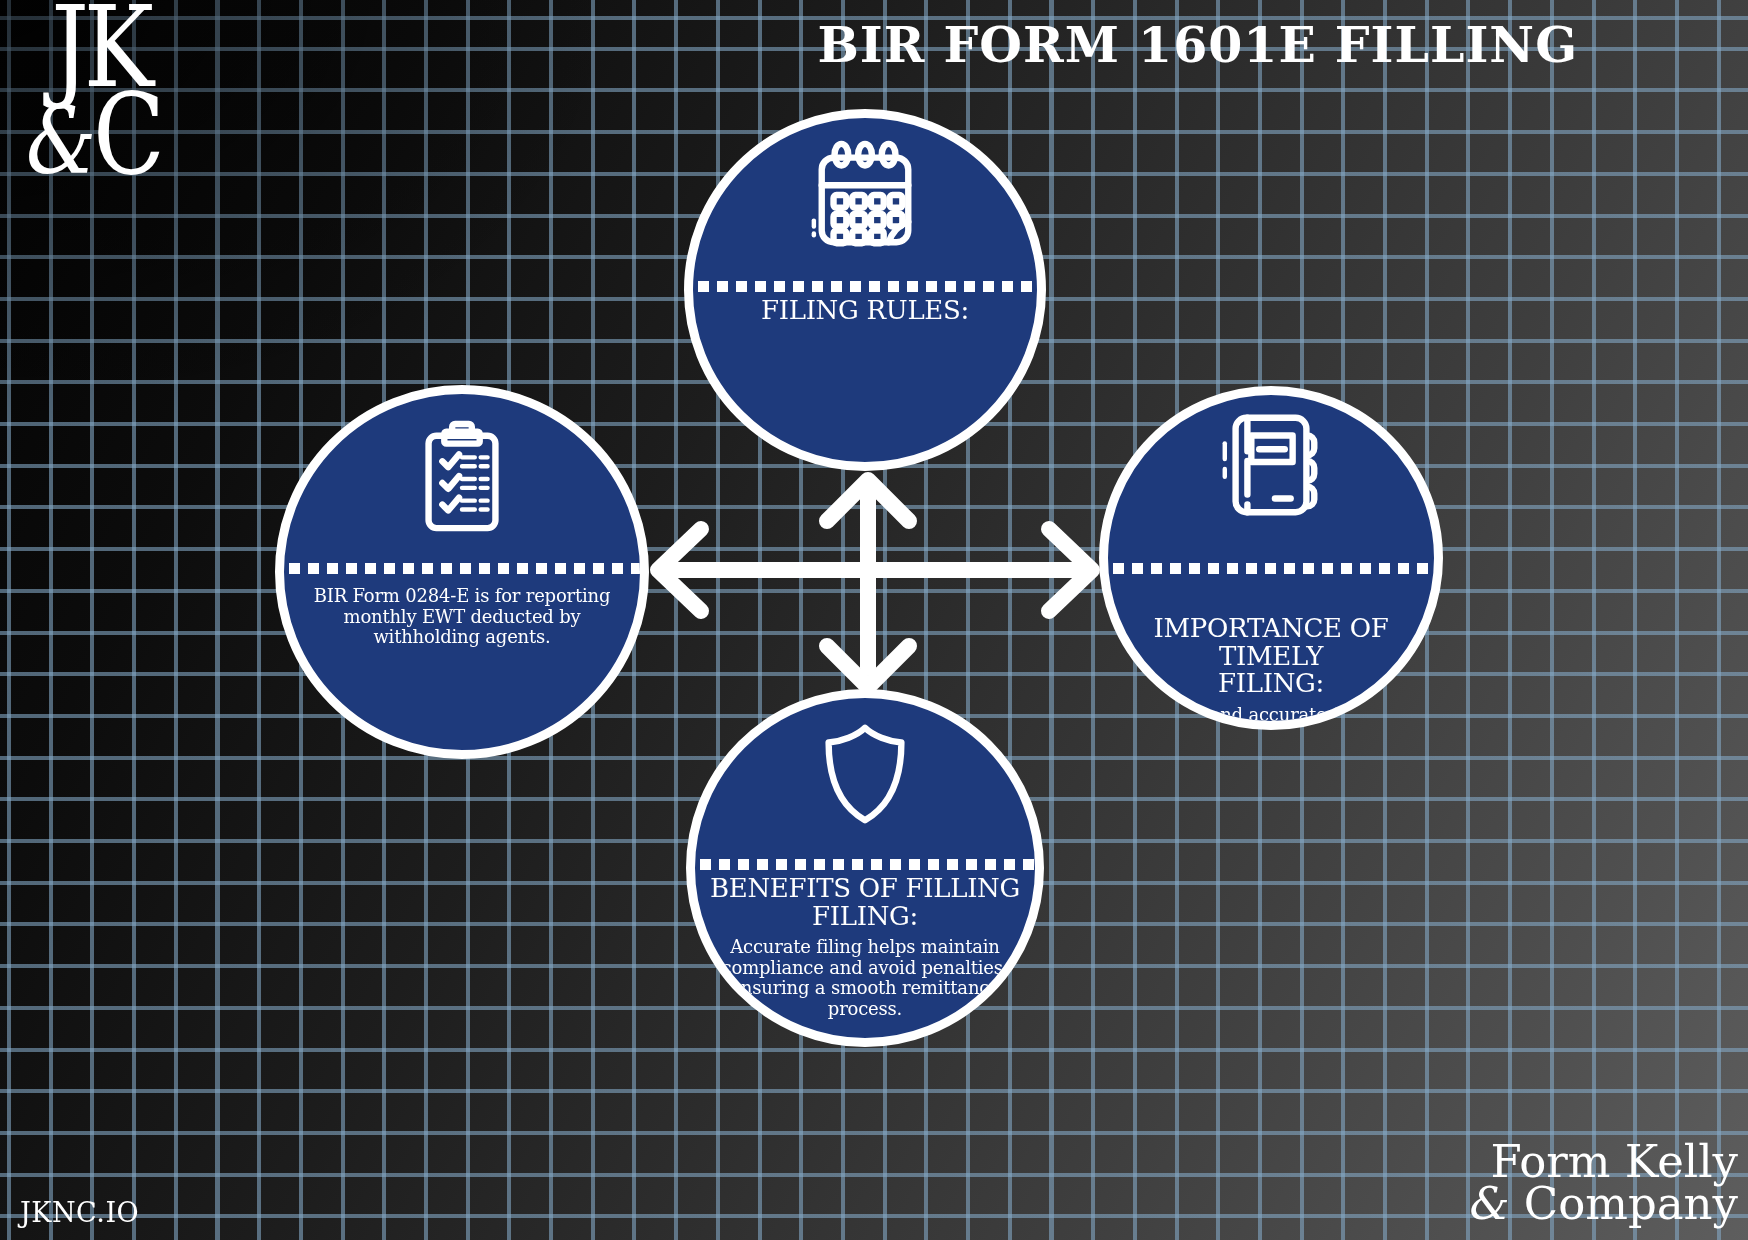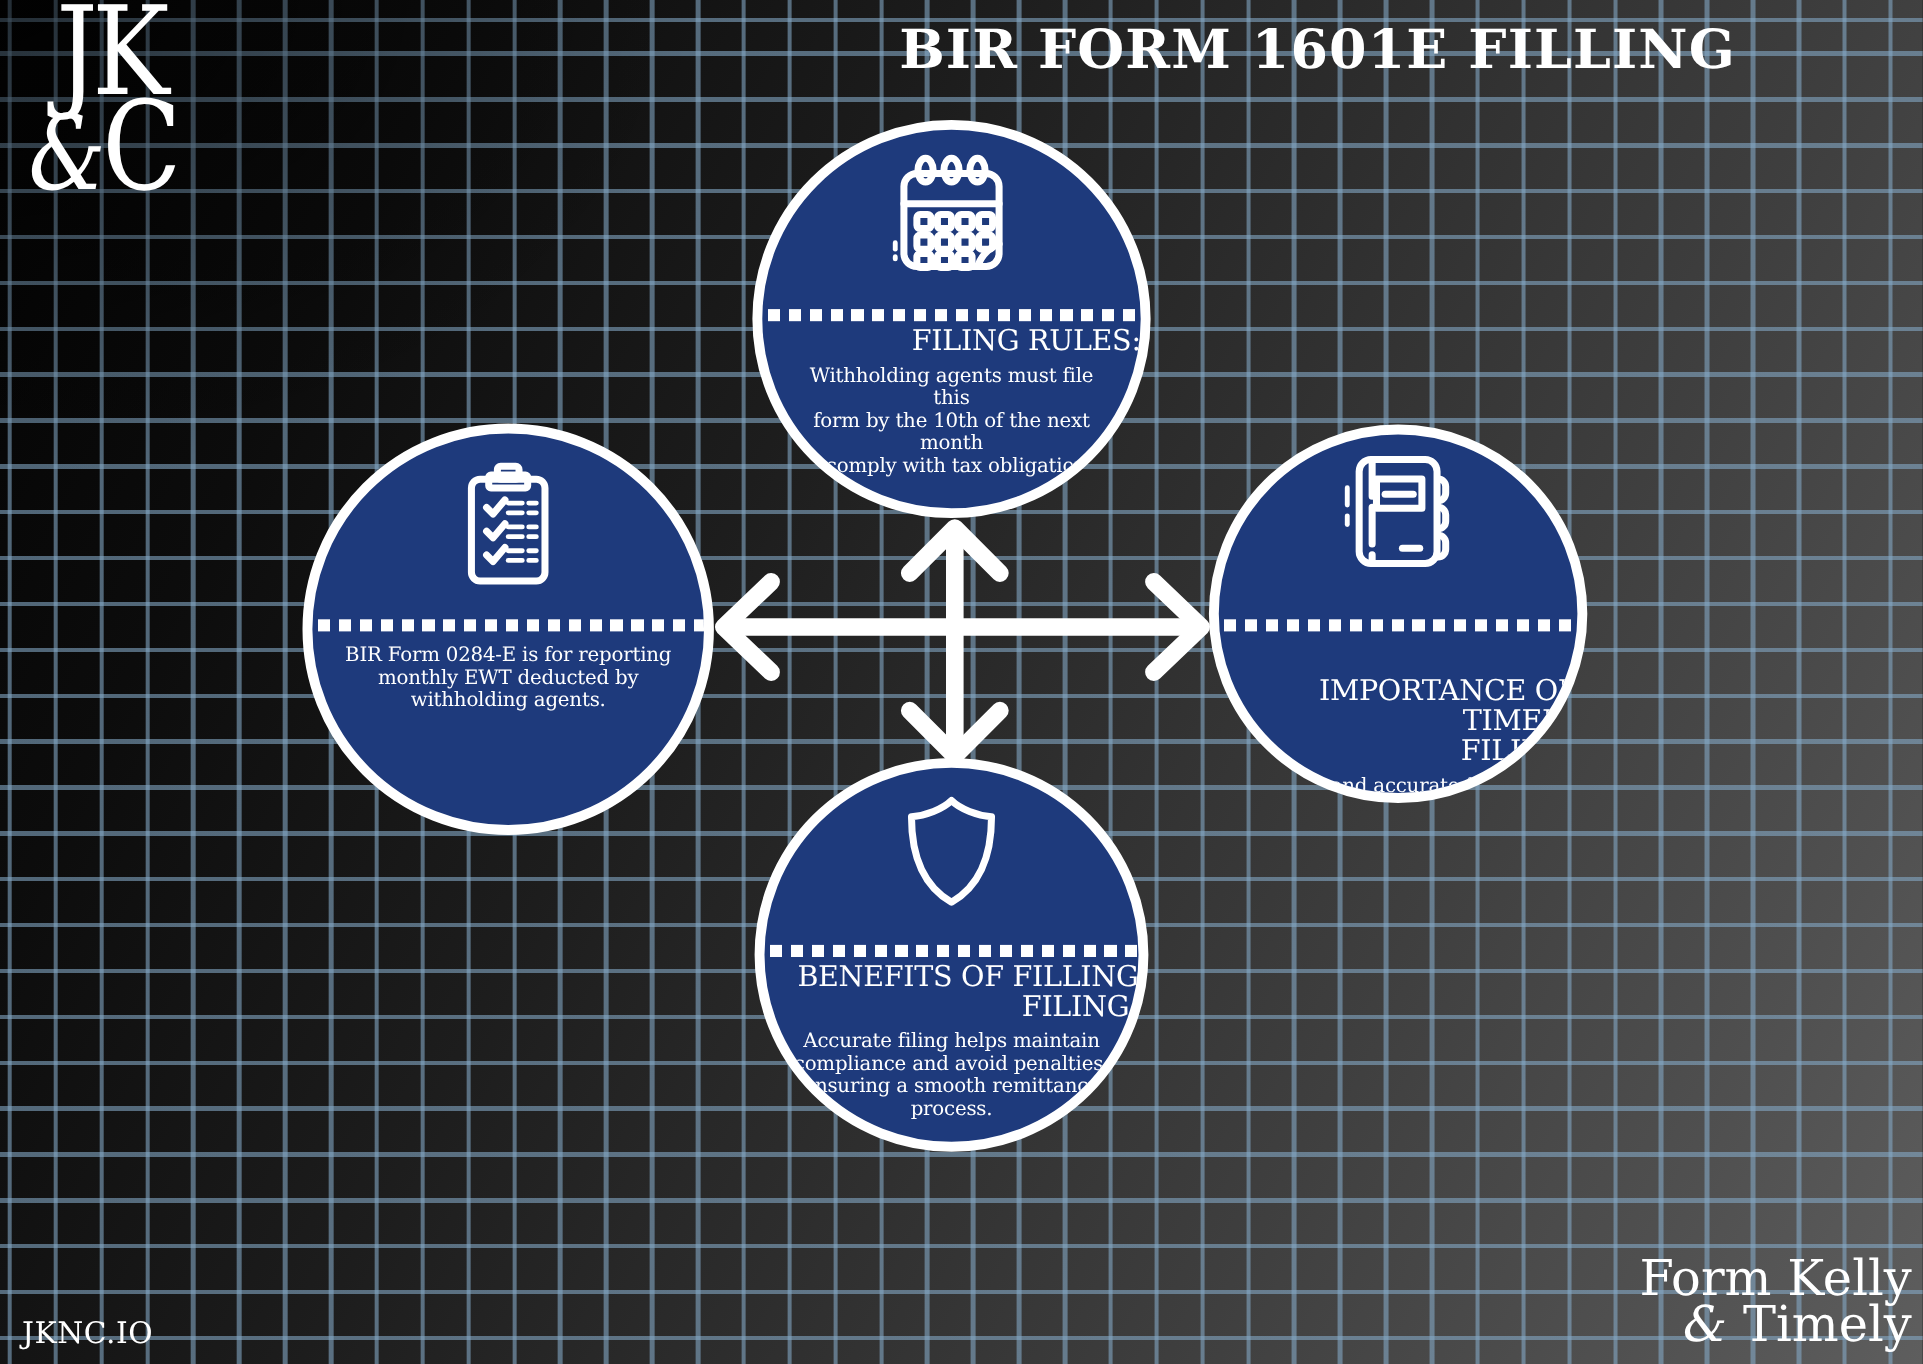--- a/index.html
+++ b/index.html
@@ -61,21 +61,21 @@
     position:absolute;left:-14px;right:-14px;height:11px;
     top:calc(50% - 9px);
     background:repeating-linear-gradient(90deg,var(--white) 0 11px,transparent 11px 19px);
   }
   .c-right .dots{top:calc(50% + 5px);}
 
   .txt{position:absolute;left:0;right:0;top:calc(50% + 7px);text-align:center;}
   .c-right .txt{top:calc(50% + 21px);margin-top:36px;}
   .txt h2{
     font-size:26px;font-weight:normal;line-height:1.06;
-    letter-spacing:-.3px;white-space:pre-line;text-align:right;
+    letter-spacing:-.3px;white-space:pre-line;
   }
   .txt p{
     font-size:18px;line-height:1.14;margin-top:7px;padding:0 24px;
     letter-spacing:-.2px;white-space:pre-line;
   }
 
   .arrows{position:absolute;left:0;top:0;pointer-events:none;}
 
   .site{
     position:absolute;left:20px;bottom:12px;
@@ -137,23 +137,20 @@
         </g>
         <g class="ic-thin">
           <line x1="8" y1="84" x2="8" y2="90"></line>
           <line x1="8" y1="97" x2="8" y2="99"></line>
         </g>
       </svg>
     </div>
     <div class="dots"></div>
     <div class="txt">
       <h2>FILING RULES:</h2>
-      <p>Withholding agents must file this
-form by the 10th of the next month
-to comply with tax obligations.</p>
     </div>
   </div>
 
   <div class="circle c-left">
     <div class="icon">
       <svg viewBox="0 0 120 120">
         <g class="ic">
           <rect x="26" y="16" width="68" height="94" rx="8"></rect>
           <rect x="50" y="4" width="20" height="12" rx="3"></rect>
           <rect x="42" y="12" width="36" height="12" rx="2"></rect>
@@ -225,16 +222,16 @@
 compliance and avoid penalties,
 ensuring a smooth remittance
 process.</p>
     </div>
   </div>
 
   <div class="site">JKNC.IO</div>
 
   <div class="company">
     <div>Form Kelly</div>
-    <div><span class="amp">&amp;</span> <span>Timely</span></div>
+    <div><span class="amp">&amp;</span> <span>Company</span></div>
   </div>
 
 </div>
 
 </body></html>

